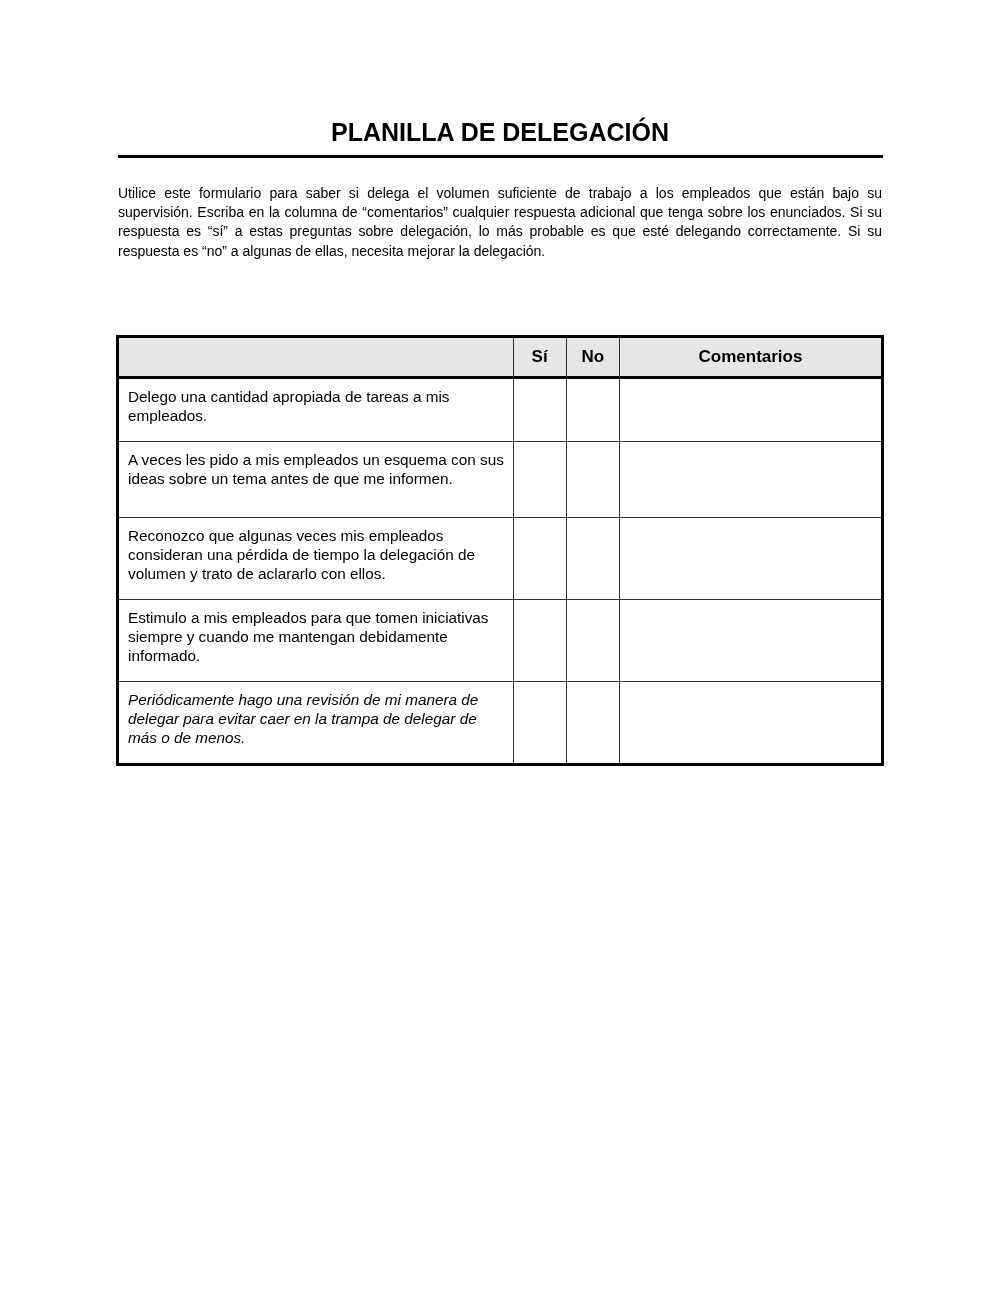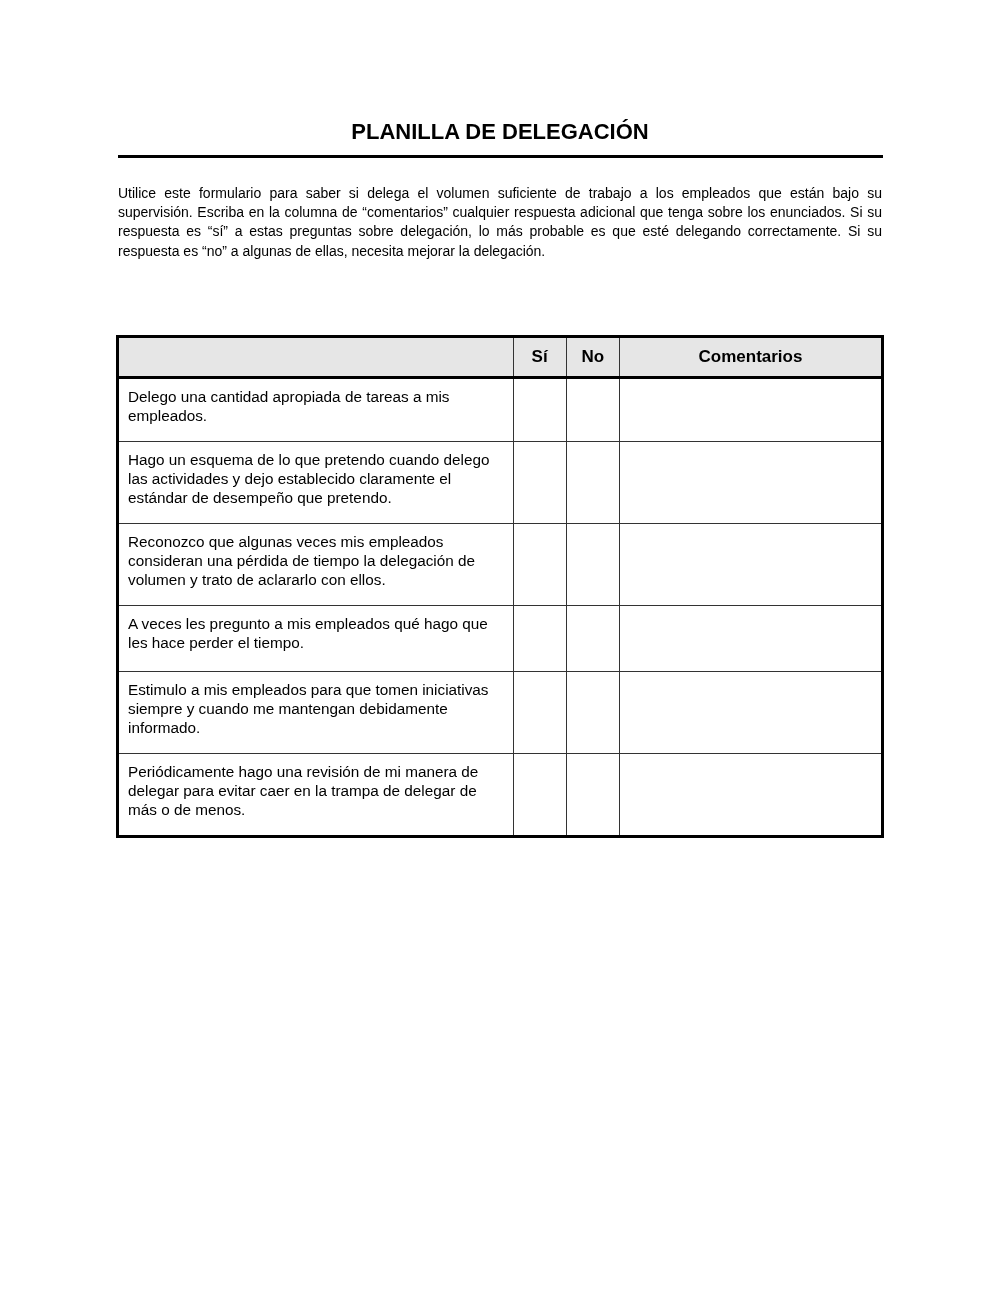--- a/index.html
+++ b/index.html
@@ -1,19 +1,19 @@
 <!DOCTYPE html>
 <html><head>
   <meta charset="utf-8">
   <style>
     html, body { margin: 0; padding: 0; background: #ffffff; }
     body { width: 1000px; height: 1290px; position: relative; font-family: "Liberation Sans", sans-serif; color: #000; overflow: hidden; }
     .title {
       position: absolute; left: 118px; width: 764px; top: 116px;
-      text-align: center; font-weight: bold; font-size: 22px; line-height: 32px; letter-spacing: 0px;
+      text-align: center; font-weight: bold; font-size: 25px; line-height: 32px; letter-spacing: 0px;
     }
     .rule { position: absolute; left: 118px; width: 765px; top: 155px; height: 3px; background: #000; }
     .intro {
       position: absolute; left: 118px; width: 764px; top: 184px;
       font-size: 14px; line-height: 19.2px; text-align: justify; margin: 0;
     }
     table.form {
       position: absolute; left: 116px; top: 335px; width: 768px;
       border-collapse: collapse; table-layout: fixed;
       border: 3px solid #000;
@@ -52,43 +52,37 @@
     </tr>
   </thead>
   <tbody id="rows">
       <tr style="height: 58px;">
         <td class="stmt">Delego una cantidad apropiada de tareas a mis empleados.</td>
         <td class="chk"></td>
         <td class="chk"></td>
         <td class="com"></td>
       </tr>
       <tr style="height: 76px;">
-        <td class="stmt">Hago un esquema de lo que pretendo cuando delego las actividades y dejo establecido claramente el estándar de desempeño que pretendo.</td>
+        <td class="stmt">A veces les pido a mis empleados un esquema con sus ideas sobre un tema antes de que me informen.</td>
         <td class="chk"></td>
         <td class="chk"></td>
         <td class="com"></td>
       </tr>
       <tr style="height: 72px;">
         <td class="stmt">Reconozco que algunas veces mis empleados consideran una pérdida de tiempo la delegación de volumen y trato de aclararlo con ellos.</td>
         <td class="chk"></td>
         <td class="chk"></td>
         <td class="com"></td>
       </tr>
       <tr style="height: 66px;">
-        <td class="stmt">A veces les pregunto a mis empleados qué hago que les hace perder el tiempo.</td>
-        <td class="chk"></td>
-        <td class="chk"></td>
-        <td class="com"></td>
-      </tr>
-      <tr style="height: 66px;">
         <td class="stmt">Estimulo a mis empleados para que tomen iniciativas siempre y cuando me mantengan debidamente informado.</td>
         <td class="chk"></td>
         <td class="chk"></td>
         <td class="com"></td>
       </tr>
-      <tr style="height: 71px;">
+      <tr style="height: 71px; font-style: italic;">
         <td class="stmt">Periódicamente hago una revisión de mi manera de delegar para evitar caer en la trampa de delegar de más o de menos.</td>
         <td class="chk"></td>
         <td class="chk"></td>
         <td class="com"></td>
       </tr>
     </tbody>
 </table>
 
 </body></html>

